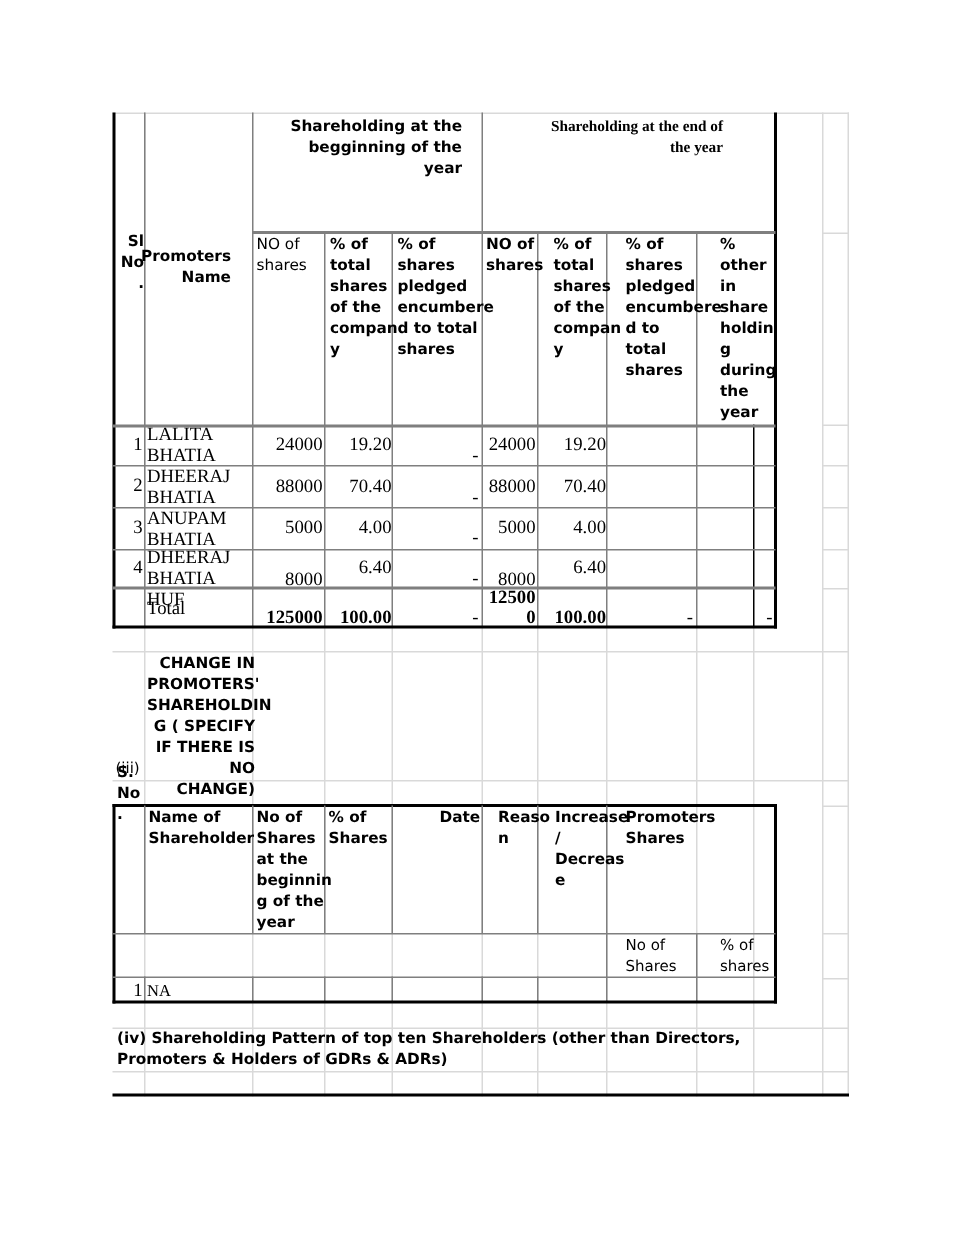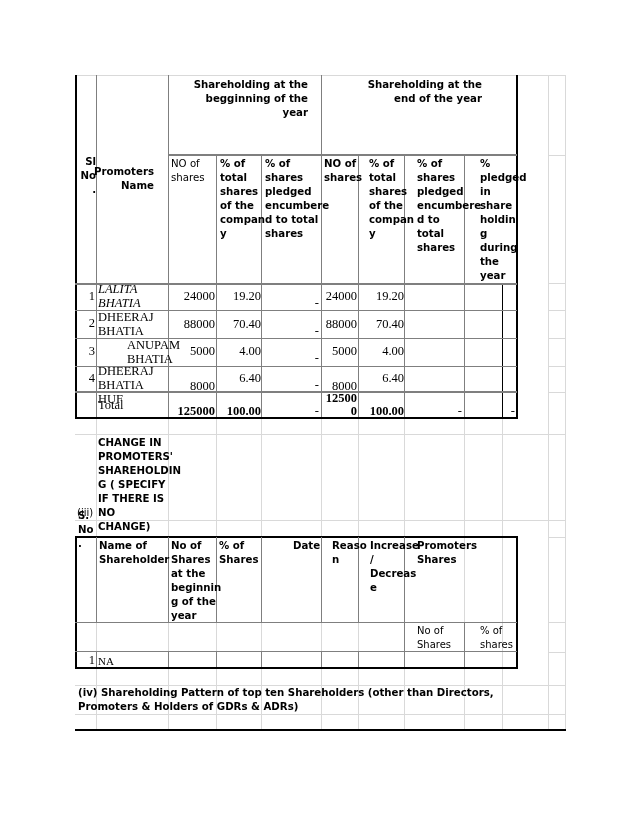--- a/index.html
+++ b/index.html
@@ -65,50 +65,50 @@
   <div class="gr" style="left:75px;top:310px;width:442px;height:1px;"></div>
   <div class="gr" style="left:75px;top:338px;width:442px;height:1px;"></div>
   <div class="gr" style="left:75px;top:366px;width:442px;height:1px;"></div>
   <div class="gr" style="left:75px;top:391px;width:442px;height:2px;"></div>
   <div class="bl" style="left:75px;top:417px;width:443px;height:2px;"></div>
 </div>
 
 <div class="abs hdr c" style="left:77px;top:155px;width:19px;">Sl No .</div>
 <div class="abs hdr c" style="left:88px;top:165px;width:66px;">Promoters Name</div>
 <div class="abs hdr c" style="left:188px;top:78px;width:120px;">Shareholding at the begginning of the year</div>
-<div class="abs hdr c" style="left:352px;top:78px;width:130px;">Shareholding at the end of the year</div>
+<div class="abs hdr c" style="left:352px;top:78px;width:130px;font-family:Liberation Serif, serif;">Shareholding at the end of the year</div>
 <div class="abs hdr" style="left:171px;top:157px;width:44px;font-weight:normal;font-family:'DejaVu Sans',sans-serif;">NO of shares</div>
 <div class="abs hdr" style="left:220px;top:157px;width:40px;">% of total shares of the compan y</div>
 <div class="abs hdr" style="left:265px;top:157px;width:56px;">% of shares pledged encumbere d to total shares</div>
 <div class="abs hdr" style="left:324px;top:157px;width:34px;">NO of shares</div>
 <div class="abs hdr" style="left:369px;top:157px;width:35px;">% of total shares of the compan y</div>
 <div class="abs hdr" style="left:417px;top:157px;width:48px;">% of shares pledged encumbere d to total shares</div>
-<div class="abs hdr" style="left:480px;top:157px;width:36px;">% pledged in share holdin g during the year</div>
+<div class="abs hdr" style="left:480px;top:157px;width:36px;">% other in share holdin g during the year</div>
 
 <div>
   <div class="abs ser r" style="left:77px;top:289px;width:18px;">1</div>
-  <div class="abs ser" style="left:98px;top:282px;width:70px;font-style:italic;">LALITA BHATIA</div>
+  <div class="abs ser" style="left:98px;top:282px;width:70px;">LALITA BHATIA</div>
   <div class="abs ser r" style="left:170px;top:289px;width:45px;">24000</div>
   <div class="abs ser c" style="left:217px;top:289px;width:44px;">19.20</div>
   <div class="abs ser r" style="left:262px;top:296px;width:57px;">-</div>
   <div class="abs ser r" style="left:322px;top:289px;width:35px;">24000</div>
   <div class="abs ser c" style="left:359px;top:289px;width:45px;">19.20</div>
 </div>
 <div>
   <div class="abs ser r" style="left:77px;top:316px;width:18px;">2</div>
   <div class="abs ser" style="left:98px;top:310px;width:70px;">DHEERAJ BHATIA</div>
   <div class="abs ser r" style="left:170px;top:317px;width:45px;">88000</div>
   <div class="abs ser c" style="left:217px;top:317px;width:44px;">70.40</div>
   <div class="abs ser r" style="left:262px;top:324px;width:57px;">-</div>
   <div class="abs ser r" style="left:322px;top:317px;width:35px;">88000</div>
   <div class="abs ser c" style="left:359px;top:317px;width:45px;">70.40</div>
 </div>
 <div>
   <div class="abs ser r" style="left:77px;top:344px;width:18px;">3</div>
-  <div class="abs ser" style="left:98px;top:338px;width:70px;padding-left:29px;">ANUPAM BHATIA</div>
+  <div class="abs ser" style="left:98px;top:338px;width:70px;">ANUPAM BHATIA</div>
   <div class="abs ser r" style="left:170px;top:344px;width:45px;">5000</div>
   <div class="abs ser c" style="left:217px;top:344px;width:44px;">4.00</div>
   <div class="abs ser r" style="left:262px;top:351px;width:57px;">-</div>
   <div class="abs ser r" style="left:322px;top:344px;width:35px;">5000</div>
   <div class="abs ser c" style="left:359px;top:344px;width:45px;">4.00</div>
 </div>
 <div>
   <div class="abs ser r" style="left:77px;top:371px;width:18px;">4</div>
   <div class="abs ser" style="left:98px;top:364px;width:72px;">DHEERAJ BHATIA HUF</div>
   <div class="abs ser r" style="left:170px;top:379px;width:45px;">8000</div>
@@ -123,21 +123,21 @@
   <div class="abs ser c b" style="left:217px;top:404px;width:44px;">100.00</div>
   <div class="abs ser r" style="left:262px;top:404px;width:57px;">-</div>
   <div class="abs ser r b" style="left:322px;top:391px;width:35px;">12500</div>
   <div class="abs ser r b" style="left:322px;top:404px;width:35px;">0</div>
   <div class="abs ser c b" style="left:359px;top:404px;width:45px;">100.00</div>
   <div class="abs ser r" style="left:405px;top:404px;width:57px;">-</div>
   <div class="abs ser r" style="left:465px;top:404px;width:50px;">-</div>
 </div>
 
 <div class="abs cal" style="left:77px;top:506px;width:20px;">(iii)</div>
-<div class="abs hdr" style="left:98px;top:436px;width:72px;">CHANGE IN PROMOTERS' SHAREHOLDIN G ( SPECIFY IF THERE IS NO CHANGE)</div>
+<div class="abs hdr" style="left:98px;top:436px;width:72px;text-align:right;">CHANGE IN PROMOTERS' SHAREHOLDIN G ( SPECIFY IF THERE IS NO CHANGE)</div>
 
 <div>
   <div class="bl" style="left:75px;top:536px;width:443px;height:2px;"></div>
   <div class="bl" style="left:75px;top:536px;width:2px;height:133px;"></div>
   <div class="gr" style="left:96px;top:537px;width:1px;height:85px;"></div>
   <div class="gr" style="left:168px;top:537px;width:1px;height:85px;"></div>
   <div class="gr" style="left:216px;top:537px;width:1px;height:85px;"></div>
   <div class="gr" style="left:261px;top:537px;width:1px;height:85px;"></div>
   <div class="gr" style="left:321px;top:537px;width:1px;height:85px;"></div>
   <div class="gr" style="left:358px;top:537px;width:1px;height:85px;"></div>

